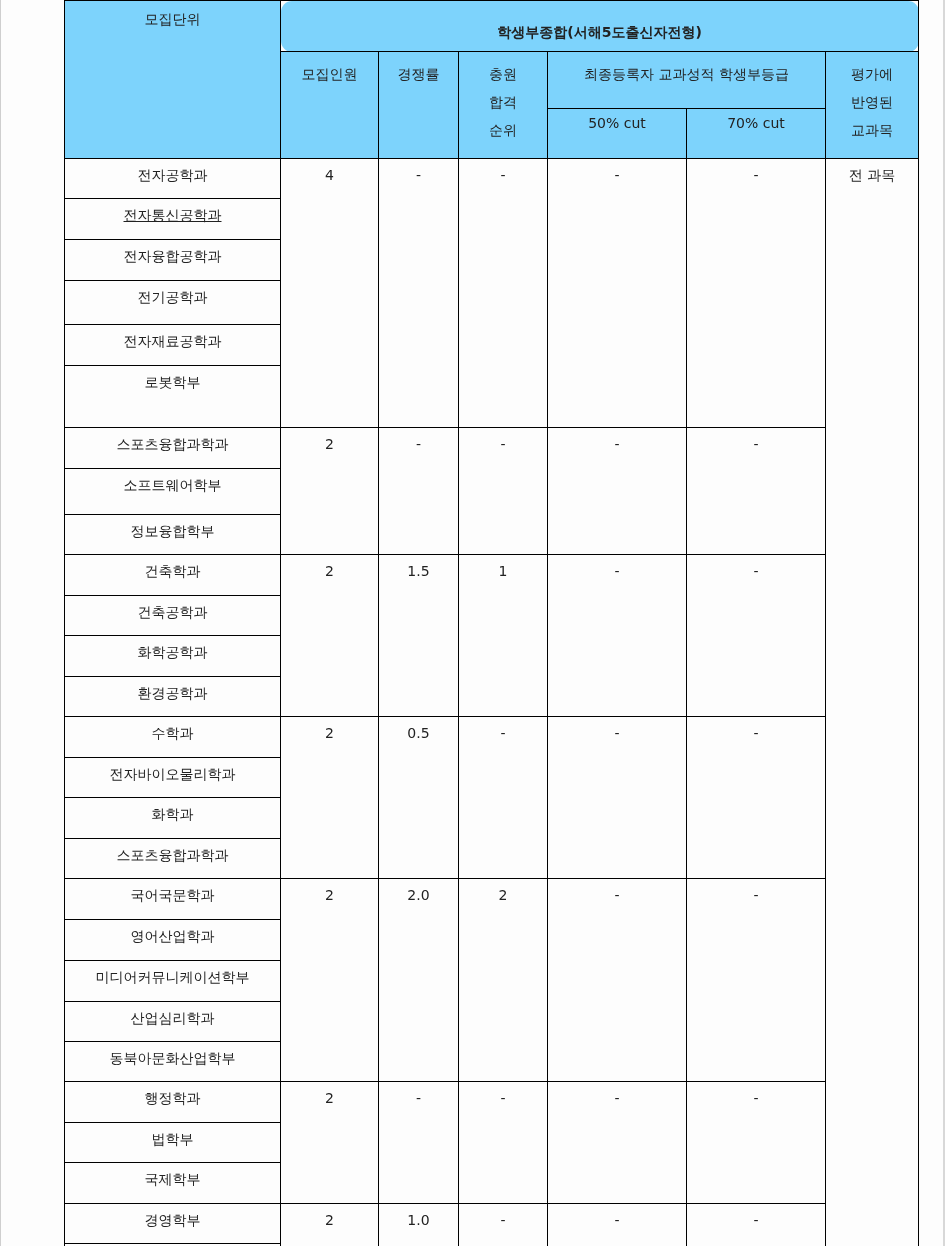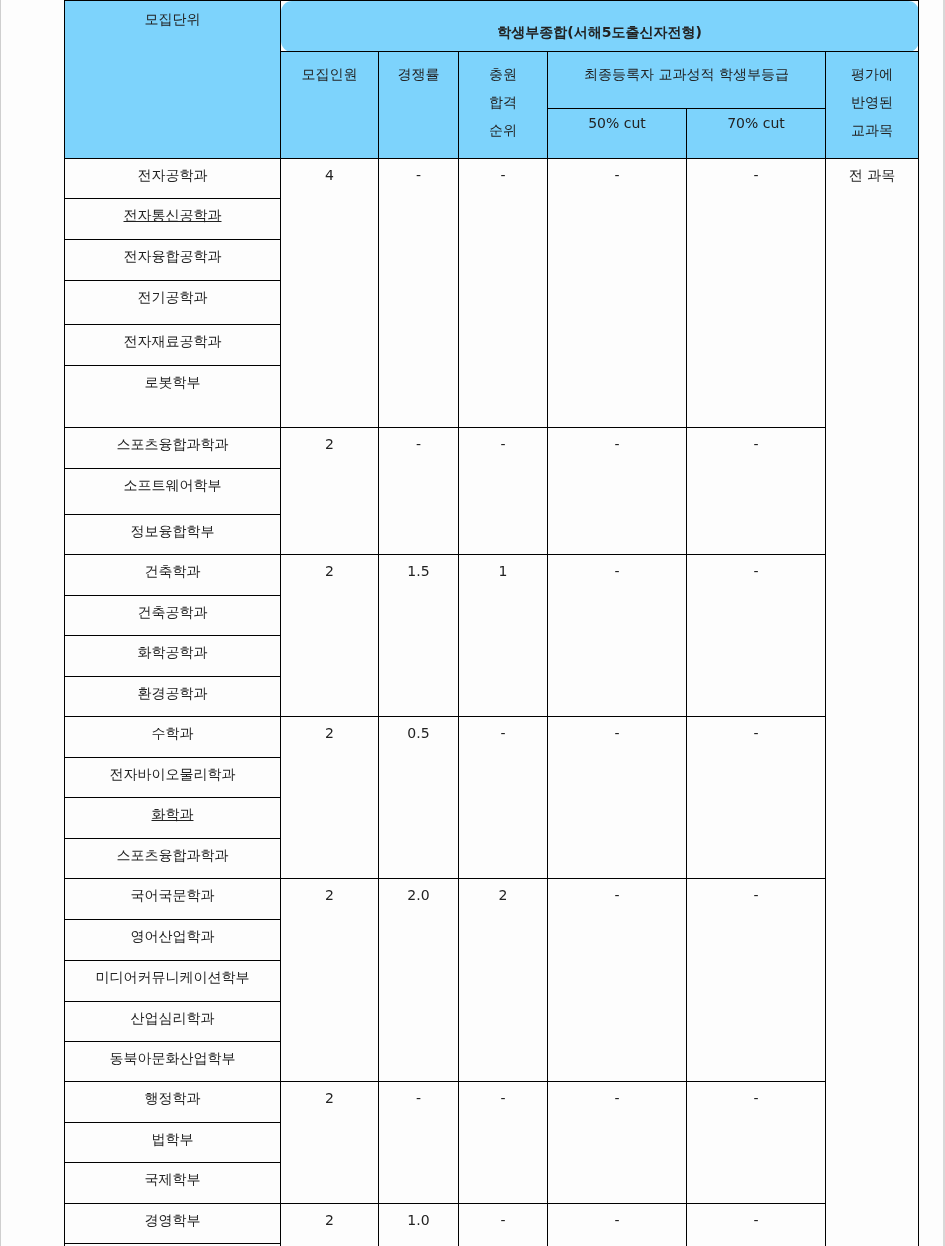--- a/index.html
+++ b/index.html
@@ -118,21 +118,21 @@
         <td class="val" rowspan="4">2</td>
         <td class="val" rowspan="4">0.5</td>
         <td class="val" rowspan="4">-</td>
         <td class="val" rowspan="4">-</td>
         <td class="val" rowspan="4">-</td>
       </tr>
       <tr>
         <td class="name" style="height: 33px;">전자바이오물리학과</td>
       </tr>
       <tr>
-        <td class="name" style="height: 34px; text-decoration: underline;">화학과</td>
+        <td class="name" style="height: 34px;">화학과</td>
       </tr>
       <tr>
         <td class="name" style="height: 33px;">스포츠융합과학과</td>
       </tr>
       <tr>
         <td class="name" style="height: 34px;">국어국문학과</td>
         <td class="val" rowspan="5">2</td>
         <td class="val" rowspan="5">2.0</td>
         <td class="val" rowspan="5">2</td>
         <td class="val" rowspan="5">-</td>

